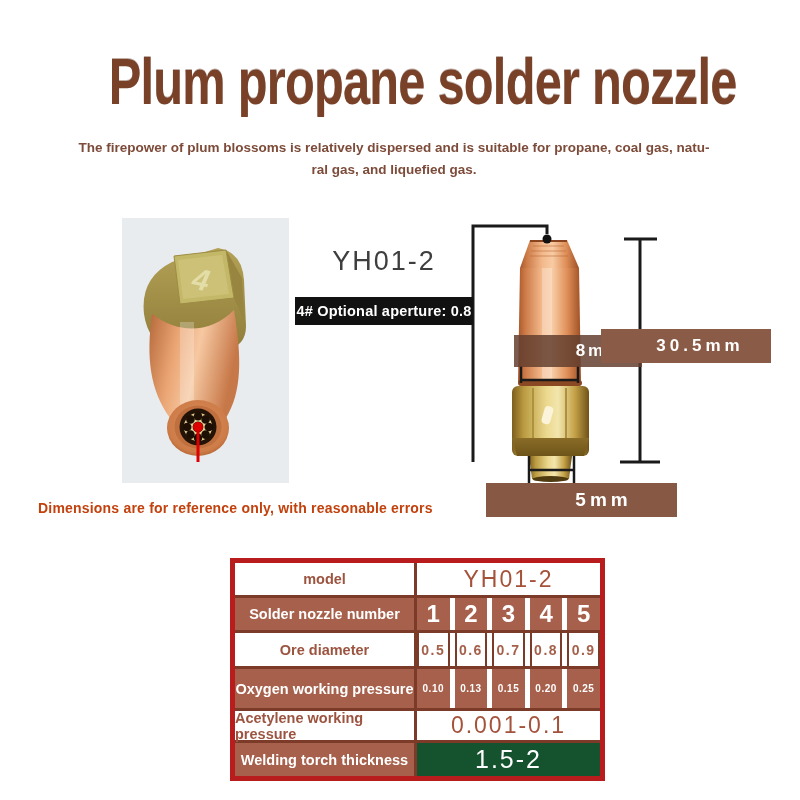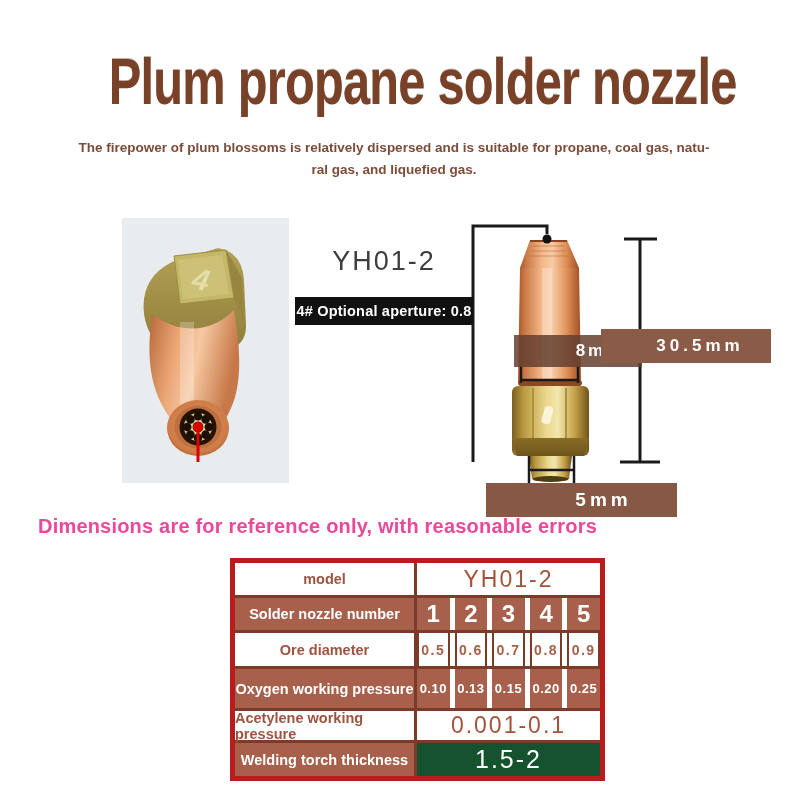--- a/index.html
+++ b/index.html
@@ -29,22 +29,22 @@
 
   .dim{z-index:3;position:absolute;display:flex;align-items:center;justify-content:center;
        color:#fff;font-weight:700;padding-left:44px;}
   .dim-8{left:514px;top:135px;width:84px;height:32px;background:rgba(100,63,47,.85);
          font-size:17px;letter-spacing:3px;}
   .dim-30{left:601px;top:129px;width:170px;height:34px;background:#8a5b46;
          font-size:17px;letter-spacing:4px;padding-left:28px;box-sizing:border-box;}
   .dim-5{left:486px;top:283px;width:147px;height:34px;background:#875944;
          font-size:19px;letter-spacing:4px;}
 
-  .note{position:absolute;left:38px;top:315px;z-index:3;
-        font-size:20px;font-weight:700;color:#ec4899;letter-spacing:.2px;}
+  .note{position:absolute;left:38px;top:300px;z-index:3;
+        font-size:14px;font-weight:700;color:#c2410c;letter-spacing:.2px;}
 
   
   .spec-table{position:absolute;left:230px;top:558px;width:365px;
         border:5px solid #b91c1c;background:#fff;z-index:3;}
   .trow{display:flex;align-items:stretch;}
   .trow + .trow{border-top:3px solid #7c3b28;}
   .tlabel{width:182px;flex:0 0 182px;border-right:3px solid #7c3b28;box-sizing:border-box;
         display:flex;align-items:center;justify-content:center;
         font-size:14.5px;font-weight:700;color:#9c5440;}
   .trow.brown .tlabel{background:#a6604b;color:#ffffff;}
@@ -52,21 +52,21 @@
   .tvals.cells{gap:5px;}
   .cell{flex:1;display:flex;align-items:center;justify-content:center;}
   .trow.brown .cell{background:#a6604b;color:#ffffff;}
   .tspan{flex:1;display:flex;align-items:center;justify-content:center;}
   .trow.brown .tspan{background:#14532d;color:#ffffff;}
   .r1{height:32px;} .r2{height:32px;} .r3{height:33px;} .r4{height:39px;} .r5{height:29px;} .r6{height:33px;}
   .r1 .tspan{font-size:23px;color:#a5523a;letter-spacing:2px;}
   .r2 .cell{font-size:24px;font-weight:700;}
   .r3 .cell{font-size:14px;color:#a5604a;letter-spacing:1.5px;
             border-left:2px solid #7c3b28;border-right:2px solid #7c3b28;font-weight:bold;}
-  .r4 .cell{font-size:13px;font-weight:700;letter-spacing:.5px;}
+  .r4 .cell{font-size:10px;font-weight:700;letter-spacing:.5px;}
   .r5 .tspan{font-size:23px;color:#a5523a;letter-spacing:2px;}
   .r6 .tspan{font-size:25px;letter-spacing:2px;}
 </style>
 </head>
 <body>
 
 <div class="page">
 
   <h1 class="title"><span>Plum propane solder nozzle</span></h1>
 

